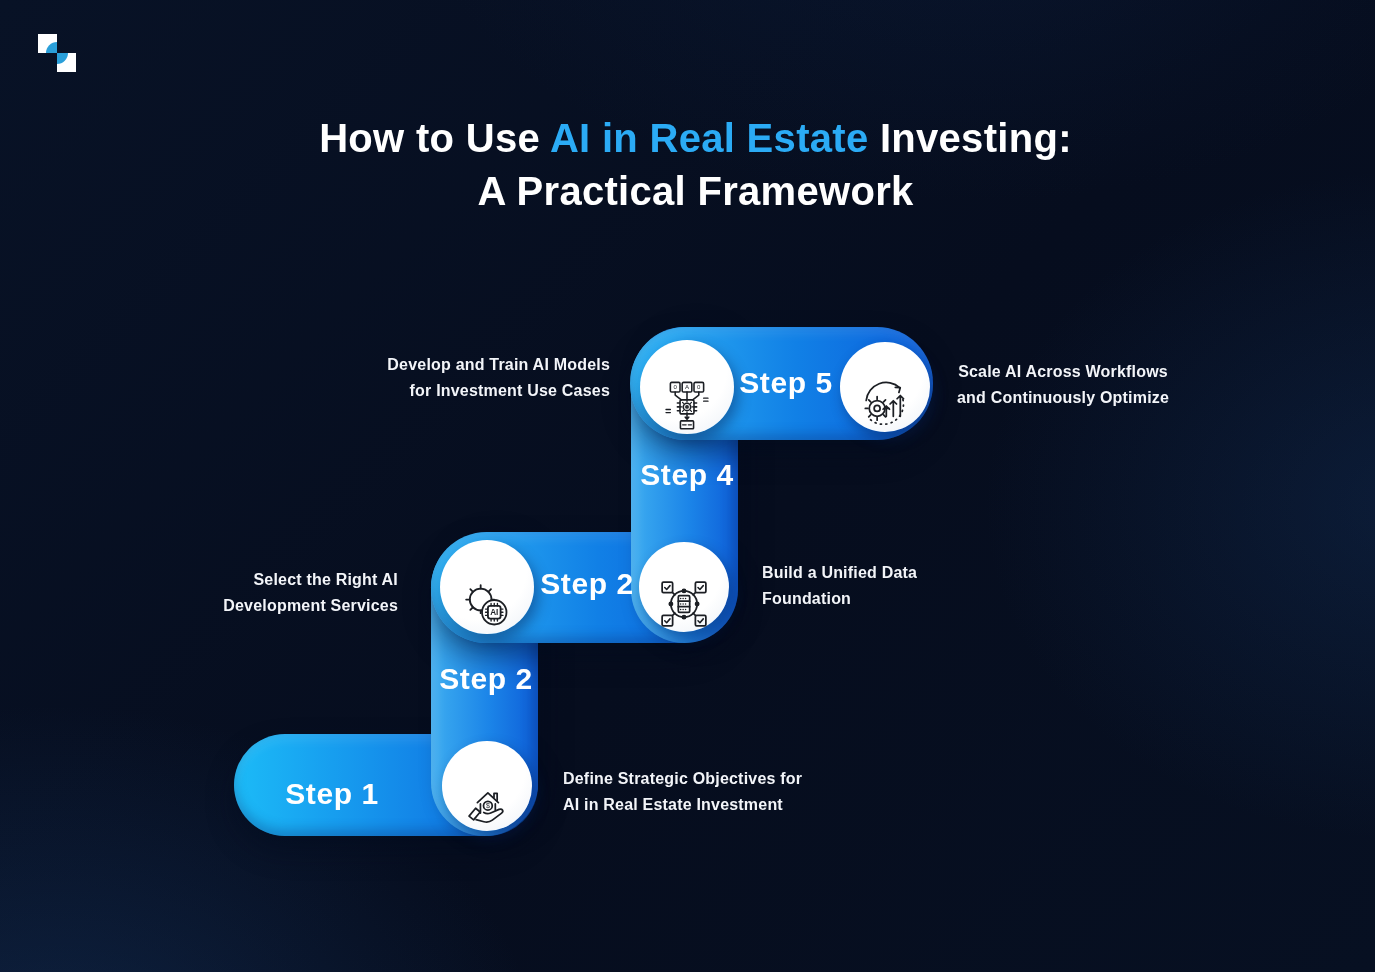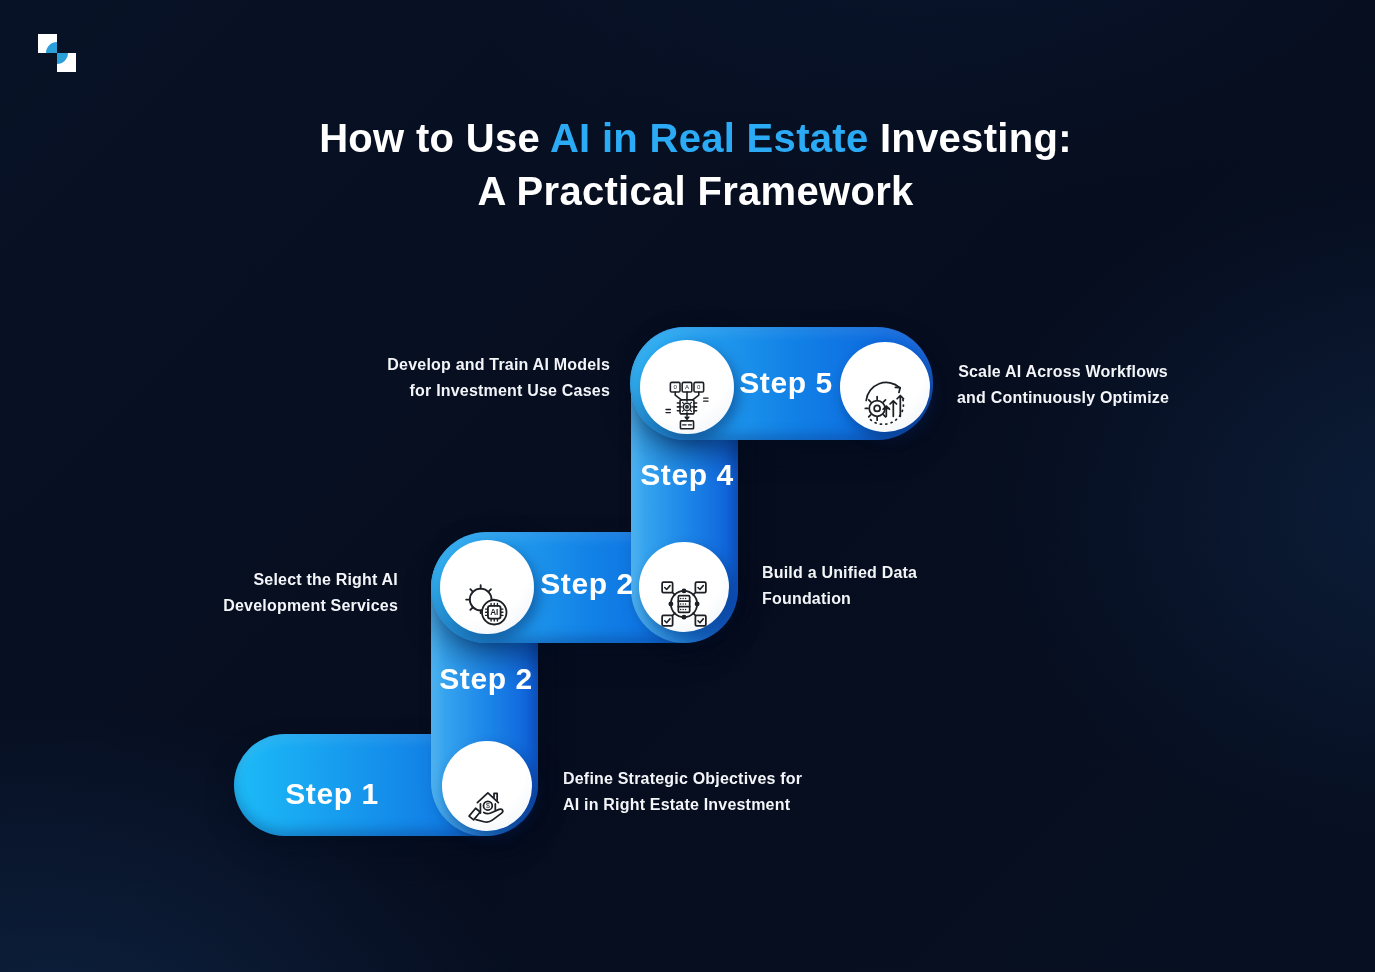--- a/index.html
+++ b/index.html
@@ -160,21 +160,21 @@
       <circle cx="23" cy="37" r="9"></circle>
       <circle cx="23" cy="37" r="3.4"></circle>
       <path d="M23 26.5 v-3 M23 47.5 v3 M12.5 37 h-3 M33.5 37 h3 M15.6 29.6 l-2.2 -2.2 M30.4 29.6 l2.2 -2.2 M15.6 44.4 l-2.2 2.2 M30.4 44.4 l2.2 2.2"></path>
       <path d="M33.5 46 V34.5 M29.8 38 l3.7 -3.7 3.7 3.7"></path>
       <path d="M41.5 46 V28.5 M37.8 32 l3.7 -3.7 3.7 3.7"></path>
       <path d="M49.5 46 V22.5 M45.8 26 l3.7 -3.7 3.7 3.7"></path>
     </svg>
   </div>
 
   <div class="desc" style="left:563px;top:766px;">Define Strategic Objectives for
-AI in Right Estate Investment</div>
+AI in Real Estate Investment</div>
   <div class="desc right" style="right:977px;top:567px;">Select the Right AI
 Development Services</div>
   <div class="desc" style="left:762px;top:560px;">Build a Unified Data
 Foundation</div>
   <div class="desc right" style="right:765px;top:352px;">Develop and Train AI Models
 for Investment Use Cases</div>
   <div class="desc" style="left:957px;top:359px;text-align:center;">Scale AI Across Workflows
 and Continuously Optimize</div>
 
 </div>

